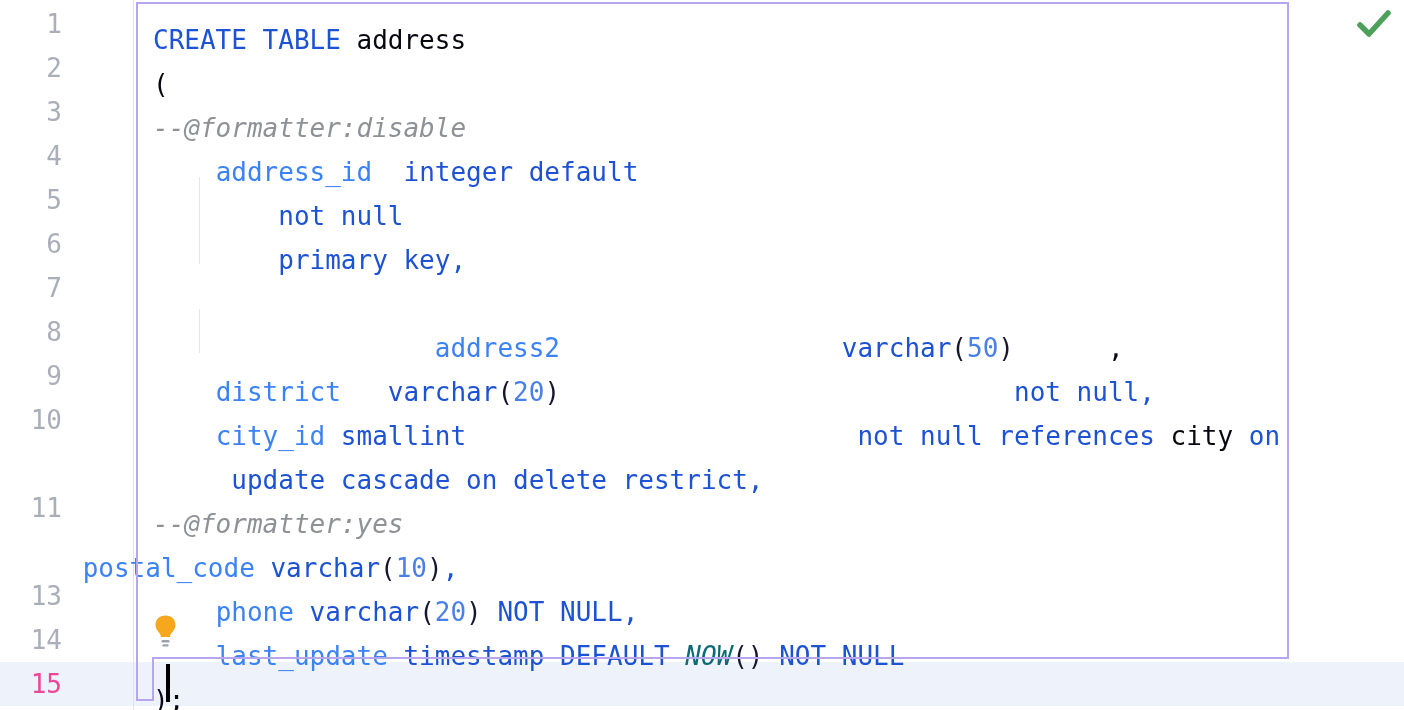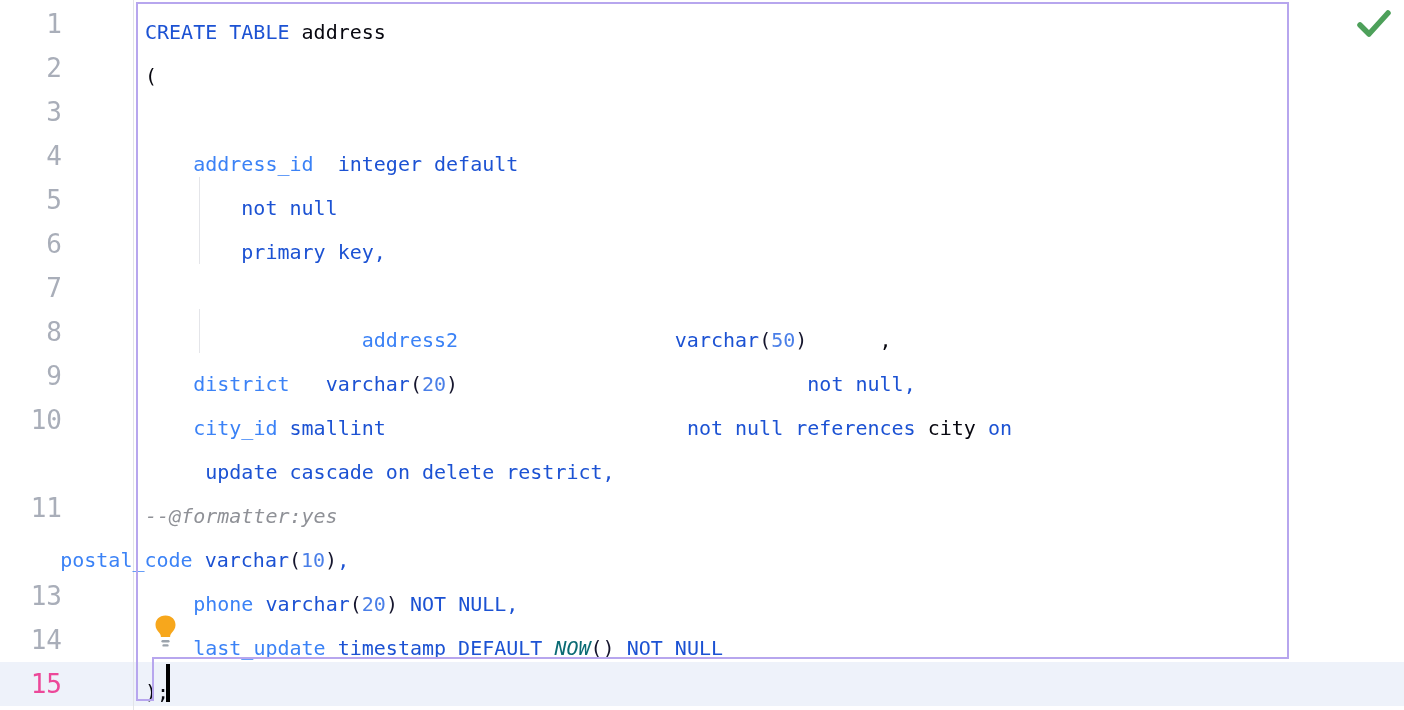--- a/index.html
+++ b/index.html
@@ -28,22 +28,22 @@
   .rows{position:absolute;left:0;top:2px;width:1404px;}
   .row{display:flex;height:44px;}
   .gut{
     width:133px;box-sizing:border-box;flex:0 0 133px;
     text-align:right;padding-right:71px;
     font-size:26px;line-height:44px;color:#a9aeb9;
     user-select:none;
   }
   .gut.cur{color:#ec4899;}
   pre.code{
-    margin:8px;padding:0 0 0 4px;
-    font-family:inherit;font-size:20px;line-height:44px;
+    margin:16px;padding:0 0 0 4px;
+    font-family:inherit;font-size:26px;line-height:44px;
     white-space:pre;
   }
   .seg-pl{color:#07070f;}
   .seg-kw{color:#1c52d3;}
   .seg-num{color:#4a7fe8;}
   .seg-fld{color:#3b82f6;}
   .seg-cm{color:#8f9197;font-style:italic;}
   .seg-fn{color:#0b6b74;font-style:italic;}
   .seg-pr{color:#16162e;}
   
@@ -74,20 +74,21 @@
       <div class="row">
         <div class="gut">1</div>
         <pre class="code"><span class="seg-kw">CREATE TABLE </span><span class="seg-pl">address</span></pre>
       </div>
       <div class="row">
         <div class="gut">2</div>
         <pre class="code"><span class="seg-pl">(</span></pre>
       </div>
       <div class="row">
         <div class="gut">3</div>
+        <pre class="code"><span class="seg-cm">--@formatter:disable</span></pre>
       </div>
       <div class="row">
         <div class="gut">4</div>
         <pre class="code"><span class="seg-pl">    </span><span class="seg-fld">address_id</span><span class="seg-pl">  </span><span class="seg-kw">integer default</span></pre>
       </div>
       <div class="row">
         <div class="gut">5</div>
         <pre class="code"><span class="seg-pl">        </span><span class="seg-kw">not null</span></pre>
       </div>
       <div class="row">

